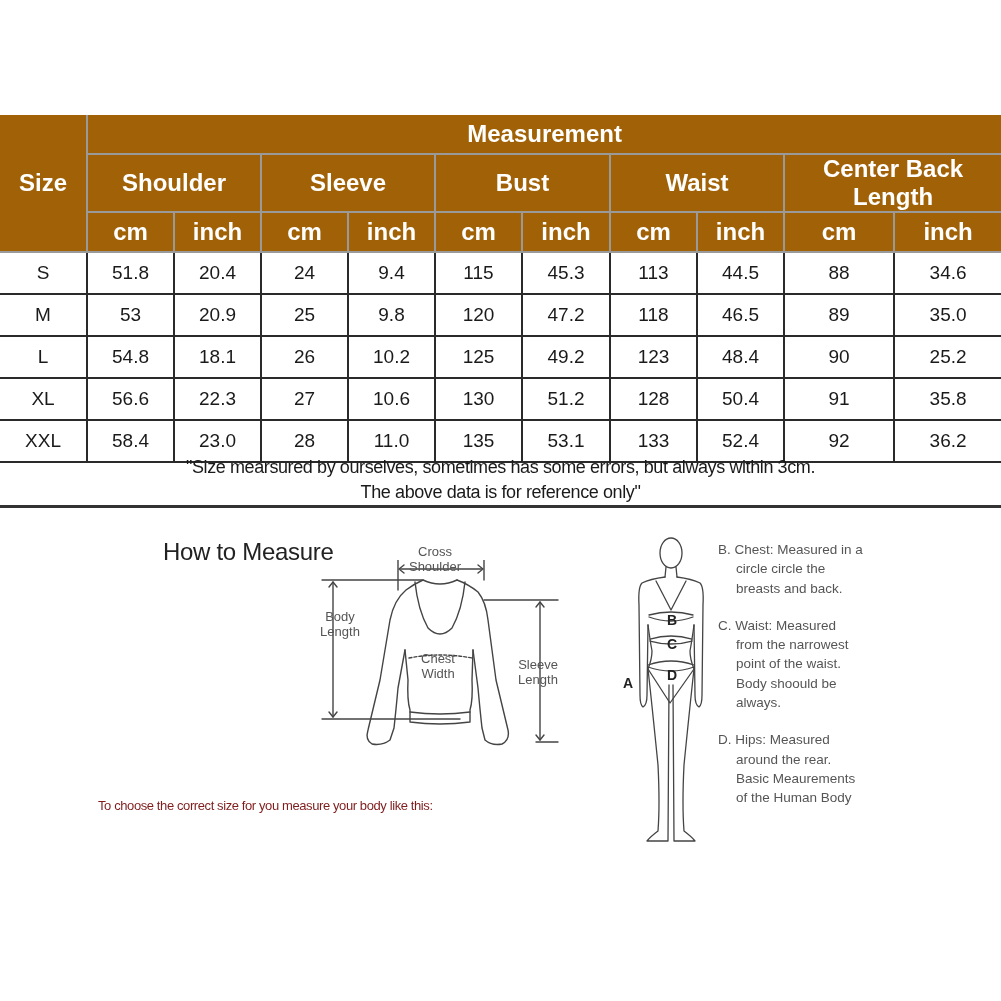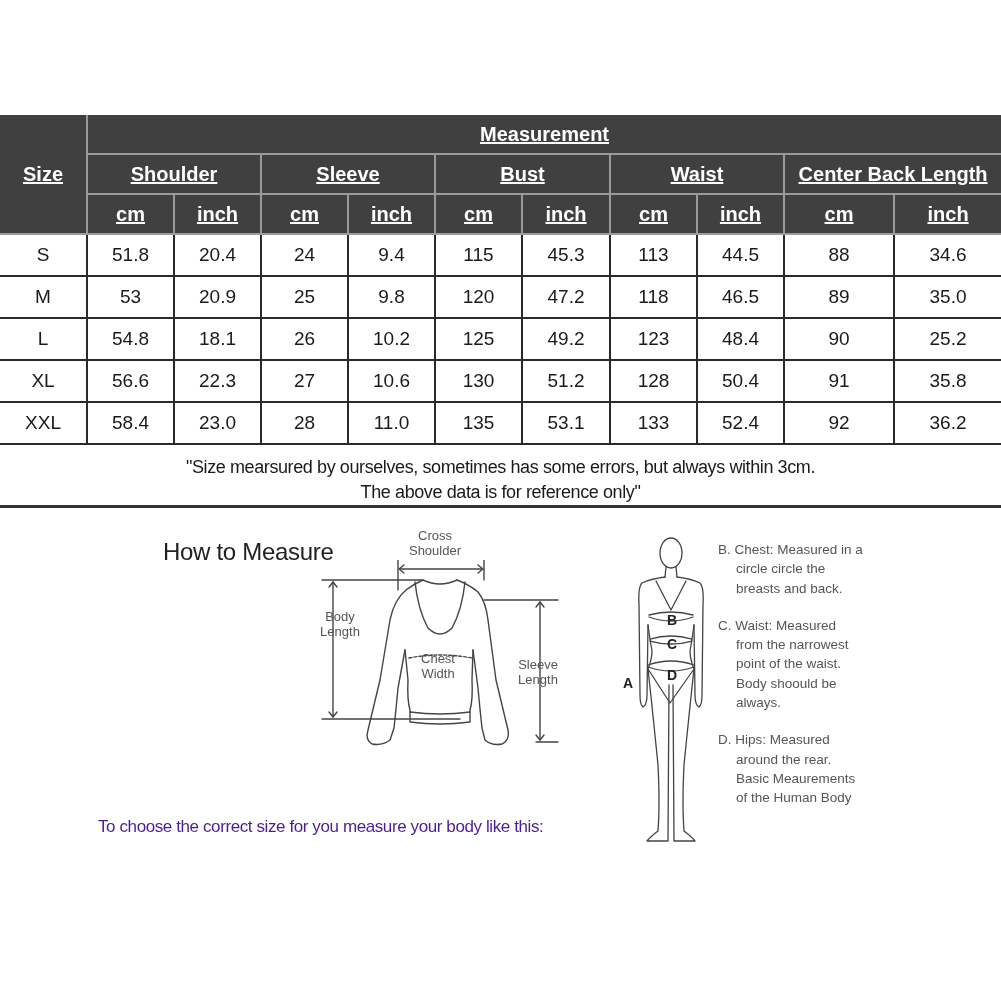--- a/index.html
+++ b/index.html
@@ -1,33 +1,33 @@
 <!DOCTYPE html>
 <html><head>
 <meta charset="utf-8">
 <style>
   html, body { margin: 0; padding: 0; background: #ffffff; }
   body { width: 1001px; height: 1001px; position: relative; overflow: hidden;
          font-family: "Liberation Sans", sans-serif; color: #111; }
   .size-table { position: absolute; left: 0; top: 115px; width: 1001px;
                 border-collapse: collapse; table-layout: fixed; }
   .size-table td, .size-table th { text-align: center; vertical-align: middle; padding: 0; }
-  .size-table th { background: #404040; color: #ffffff; font-weight: bold; font-size: 20px;
-                   border: 2px solid #9a9a9a; height: 38px; text-decoration: underline; }
+  .size-table th { background: #a16207; color: #ffffff; font-weight: bold; font-size: 24px;
+                   border: 2px solid #9a9a9a; height: 38px; }
   .size-table th.size-head { border-left: none; border-top: none; }
   .size-table tr.hdr-top th { border-top: none; border-right: none; }
   .size-table td { font-size: 19px; color: #1a1a1a; height: 40px; border: 2px solid #2a2a2a; }
   .size-table td:first-child { border-left: none; }
   .size-table td:last-child { border-right: none; }
   .size-table th:last-child { border-right: none; }
   .note { position: absolute; left: 0; top: 455px; width: 1001px; height: 50px;
           text-align: center; font-size: 18px; line-height: 25px; color: #1a1a1a;
           border-bottom: 3px solid #333; letter-spacing: -0.4px; }
   .how-title { position: absolute; left: 163px; top: 538px; font-size: 24px; color: #222; letter-spacing: -0.3px; }
-  .choose { position: absolute; left: 98px; top: 817px; font-size: 17px; color: #4c1d95; letter-spacing: -0.4px; }
+  .choose { position: absolute; left: 98px; top: 798px; font-size: 13px; color: #7f1d1d; letter-spacing: -0.4px; }
   .diagram-label { position: absolute; font-size: 13px; color: #555; line-height: 15px; text-align: center; }
   .body-notes { position: absolute; left: 718px; top: 540px; width: 180px; font-size: 13.5px; line-height: 19.3px; color: #555; }
   .body-notes .item { margin-bottom: 18px; }
   .body-notes .item .cont { padding-left: 18px; display: block; }
   .svg-abs { position: absolute; }
   .fig-letter { position: absolute; font-size: 14px; font-weight: bold; color: #222; }
 </style>
 </head>
 <body>
 
@@ -164,21 +164,21 @@
 
     <path d="M113 20 Q130 28 147 20"></path>
     <path d="M113 20 Q104 24 96 30 Q84 40 80 60 L70 120 L58 170 Q55 180 62 184 Q72 186 80 180 L84 168 Q86 150 88 128 L95 90"></path>
     <path d="M147 20 Q158 24 168 32 Q176 42 178 60 L186 120 L198 170 Q200 180 192 184 Q182 186 175 180 L172 168 Q170 150 168 128 L163 90"></path>
     <path d="M105 22 Q108 50 118 68 Q130 80 142 68 Q152 50 155 22"></path>
     <path d="M95 90 L98 120 Q97 140 100 150 L100 162 Q130 166 160 162 L160 150 Q163 140 162 120 L163 90"></path>
     <path d="M100 152 Q130 156 160 152"></path>
     <path d="M99 98 Q130 92 162 98" stroke-dasharray="3 2"></path>
   </g>
 </svg>
-<div class="diagram-label" style="left:400px;top:528px;width:70px">
+<div class="diagram-label" style="left:400px;top:544px;width:70px">
   <div>Cross</div>
   <div>Shoulder</div>
 </div>
 <div class="diagram-label" style="left:310px;top:609px;width:60px">
   <div>Body</div>
   <div>Length</div>
 </div>
 <div class="diagram-label" style="left:408px;top:651px;width:60px">
   <div>Chest</div>
   <div>Width</div>

